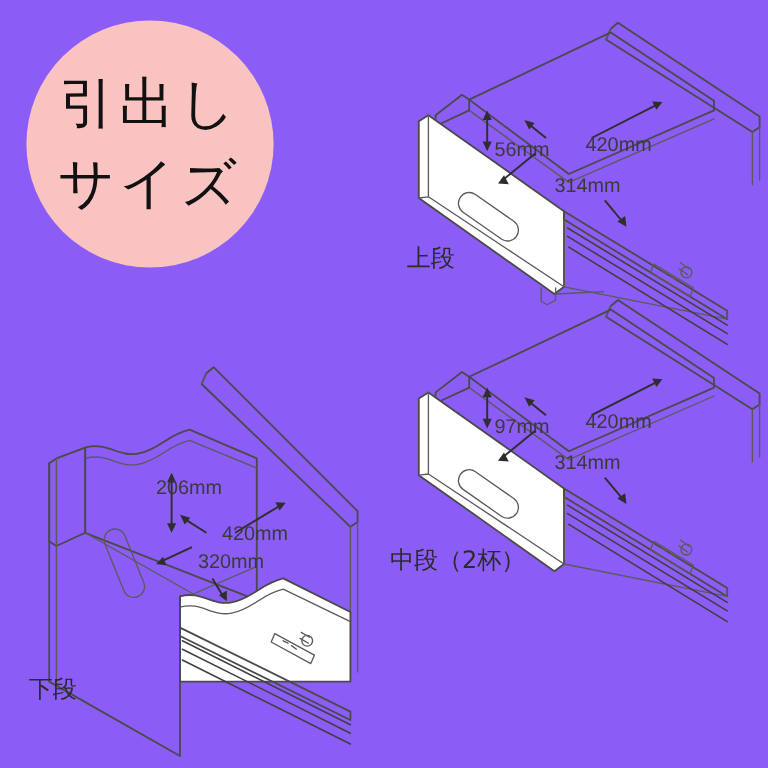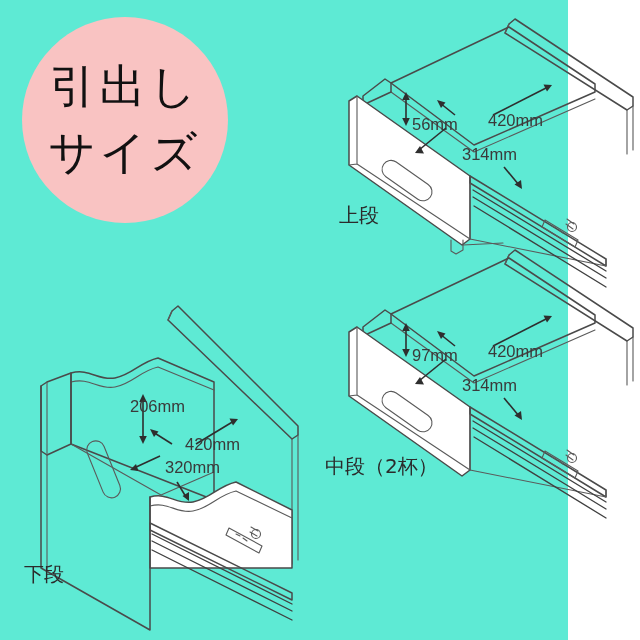--- a/index.html
+++ b/index.html
@@ -9,23 +9,23 @@
   }
   body {
     width: 640px;
     height: 640px;
     overflow: hidden;
     font-family: "Liberation Sans", "DejaVu Sans", sans-serif;
     position: relative;
   }
   #stage {
     position: relative;
-    width: 568px;
+    width: 640px;
     height: 640px;
-    background: #5eead4;
+    background: #8b5cf6;
   }
   #stage > svg {
     position: absolute;
     top: 0;
     left: 0;
     width: 640px;
     height: 640px;
   }
   .badge-text {
     font-family: "DejaVu Sans", "Liberation Sans", sans-serif;

